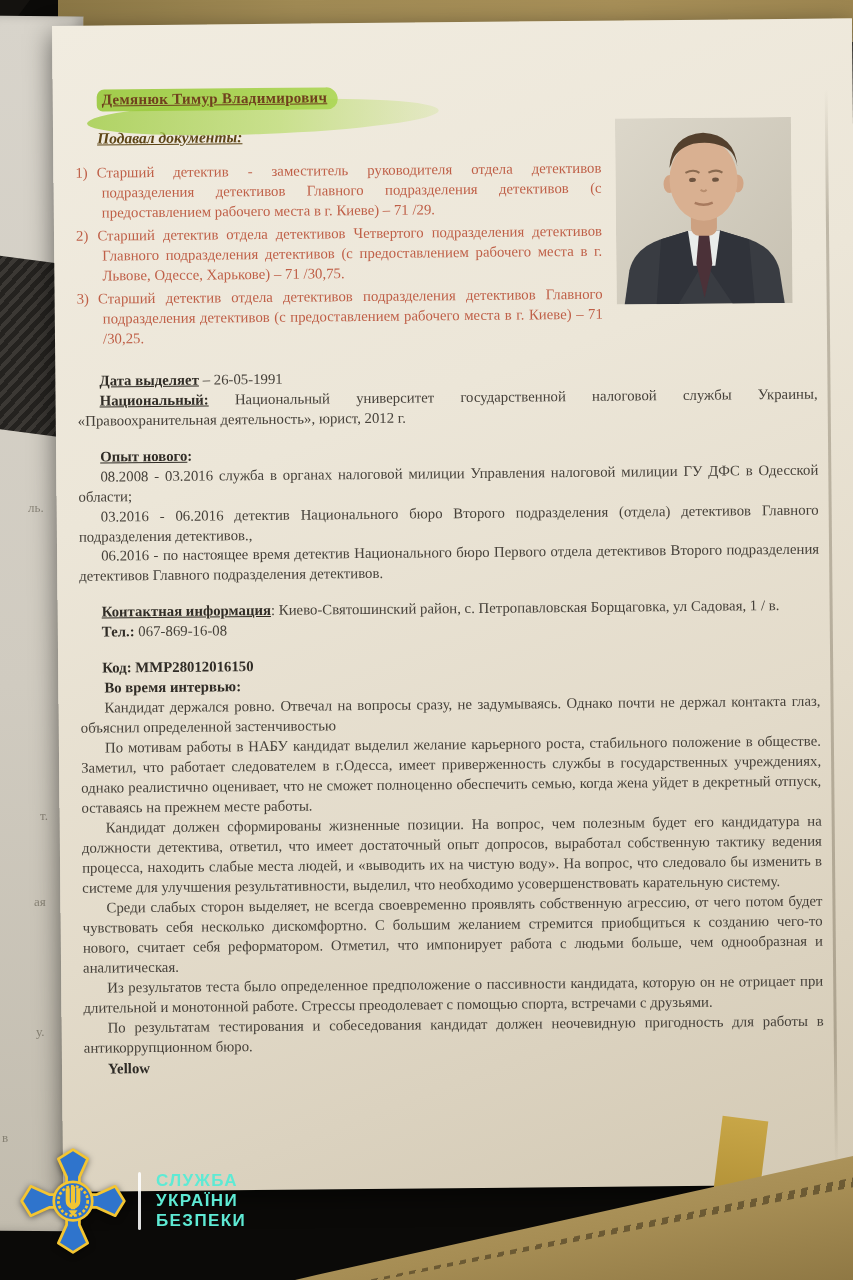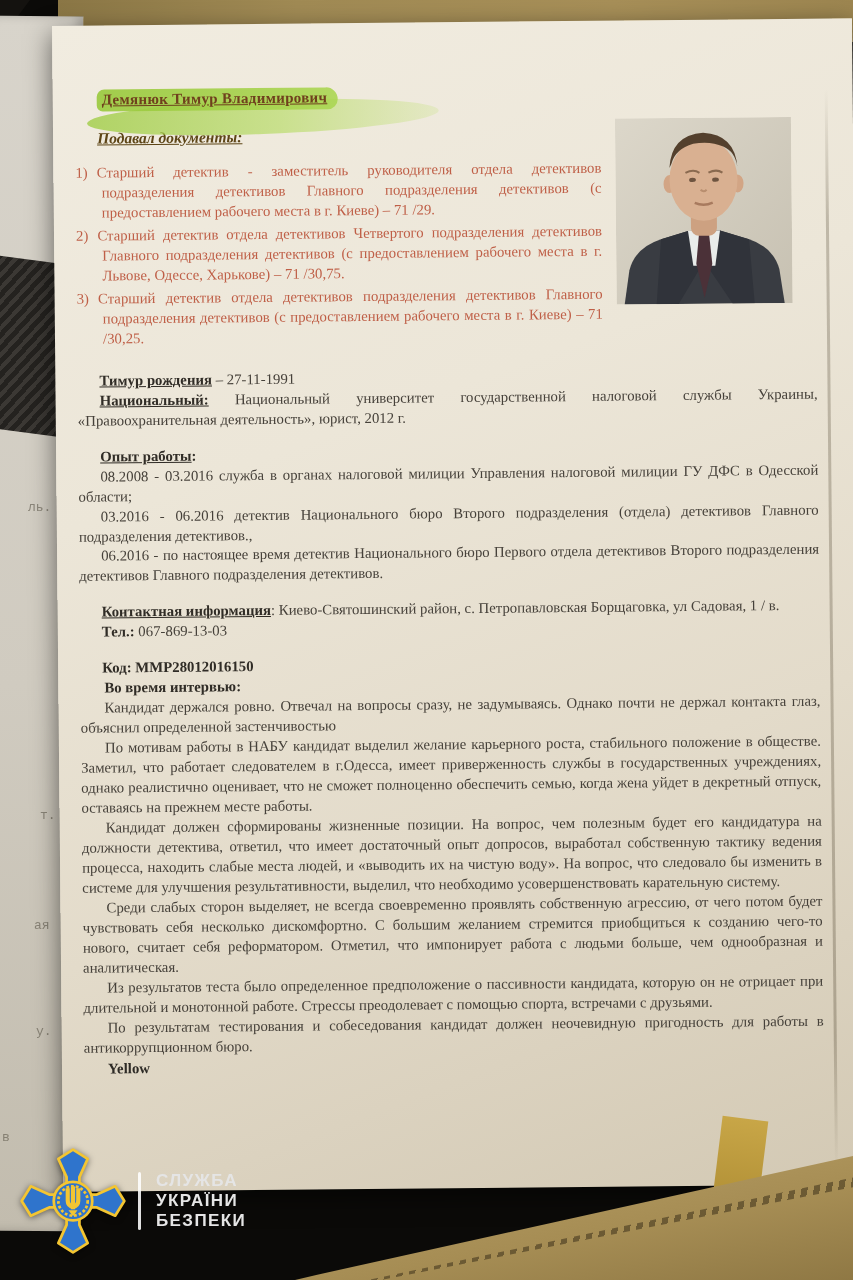--- a/index.html
+++ b/index.html
@@ -10,22 +10,22 @@
   .wall{position:absolute;left:58px;top:0;width:795px;height:42px;
         background:linear-gradient(90deg,#8a7645,#a08a54 30%,#a78f58 70%,#9d8650);}
   .corner-dark{position:absolute;left:0;top:0;width:30px;height:40px;background:#14120f;
                clip-path:polygon(0 0,100% 0,0 100%);}
   .left-page{position:absolute;left:-8px;top:16px;width:86px;height:1215px;
              background:linear-gradient(180deg,#d8d4cb,#d0cbc0 55%,#c2bcae);
              transform:rotate(.5deg);box-shadow:inset -6px 0 10px rgba(0,0,0,.18);}
   .stripe-box{position:absolute;left:-20px;top:244px;width:102px;height:172px;
               transform:rotate(7deg);
               background:repeating-linear-gradient(125deg,#24221f 0 5px,#3b3834 5px 9px);}
-  .frag{position:absolute;color:rgba(92,86,74,.6);font-size:13px;font-family:Liberation Mono, monospace;}
-  .f1{left:28px;top:500px;} .f2{left:40px;top:808px;} .f3{left:34px;top:918px;}
+  .frag{position:absolute;color:rgba(92,86,74,.6);font-size:13px;font-family:Liberation Serif, serif;}
+  .f1{left:28px;top:500px;} .f2{left:40px;top:808px;} .f3{left:34px;top:894px;}
   .f4{left:36px;top:1024px;} .f5{left:2px;top:1130px;}
 
   
   .paper{position:absolute;left:52px;top:26px;width:800px;height:1166px;
          transform:rotate(-0.55deg);transform-origin:top left;
          background:linear-gradient(160deg,#f1ece0 0%,#ece6d8 35%,#e3dbca 65%,#d3c9b4 100%);
          box-shadow:0 8px 26px rgba(0,0,0,.55);
          box-sizing:border-box;padding:64px 38px 0 22px;color:#46413a;}
   .edge-fold{position:absolute;right:25px;top:70px;bottom:18px;width:3px;
              background:linear-gradient(rgba(0,0,0,0),rgba(74,63,42,.28) 12%,rgba(74,63,42,.3) 88%,rgba(0,0,0,0));}
@@ -66,21 +66,21 @@
           clip-path:polygon(0 100%,4% 96%,100% 6%,100% 100%);
           background:linear-gradient(170deg,#bba269,#a68d54 60%,#8f7844);}
   .stitch{position:absolute;left:330px;top:1168px;width:523px;height:120px;
           clip-path:polygon(0 100%,100% 8%,100% 16%,2% 100%);
           background:repeating-linear-gradient(100deg,rgba(60,48,25,.55) 0 6px,rgba(0,0,0,0) 6px 12px);}
 
   
   .sbu{position:absolute;left:18px;top:1146px;display:flex;align-items:center;z-index:9;}
   .sbu-emblem{width:110px;height:110px;filter:drop-shadow(0 1px 3px rgba(0,0,0,.5));}
   .sbu-sep{width:3px;height:58px;background:rgba(255,255,255,.88);margin:0 15px 0 10px;border-radius:2px;}
-  .sbu-text{color:#e5e5e5;font-family:"Liberation Sans",sans-serif;font-weight:bold;
+  .sbu-text{color:#5eead4;font-family:"Liberation Sans",sans-serif;font-weight:bold;
             font-size:17px;line-height:1.17;letter-spacing:1.4px;}
 </style>
 </head>
 <body>
 
 <div class="scene">
 
   <div class="wall"></div>
   <div class="corner-dark"></div>
 
@@ -132,31 +132,31 @@
     </div>
 
     <div class="docs-heading">Подавал документы:</div>
 
     <ol class="positions">
       <li><span class="num">1)</span><span>Старший детектив - заместитель руководителя отдела детективов подразделения детективов Главного подразделения детективов (с предоставлением рабочего места в г. Киеве) – 71 /29.</span></li>
       <li><span class="num">2)</span><span>Старший детектив отдела детективов Четвертого подразделения детективов Главного подразделения детективов (с предоставлением рабочего места в г. Львове, Одессе, Харькове) – 71 /30,75.</span></li>
       <li><span class="num">3)</span><span>Старший детектив отдела детективов подразделения детективов Главного подразделения детективов (с предоставлением рабочего места в г. Киеве) – 71 /30,25.</span></li>
     </ol>
 
-    <p class="field mt"><span class="b u">Тимур рождения</span><span> – 27-11-1991</span></p>
+    <p class="field mt"><span class="b u">Дата выделяет</span><span> – 26-05-1991</span></p>
 
     <p class="field"><span class="b u">Национальный:</span><span> Национальный университет государственной налоговой службы Украины, «Правоохранительная деятельность», юрист, 2012 г.</span></p>
 
-    <p class="field mt2"><span class="b u">Опыт работы</span><span class="b">:</span></p>
+    <p class="field mt2"><span class="b u">Опыт нового</span><span class="b">:</span></p>
     <p class="field">08.2008 - 03.2016 служба в органах налоговой милиции Управления налоговой милиции ГУ ДФС в Одесской области;</p>
     <p class="field">03.2016 - 06.2016 детектив Национального бюро Второго подразделения (отдела) детективов Главного подразделения детективов.,</p>
     <p class="field">06.2016 - по настоящее время детектив Национального бюро Первого отдела детективов Второго подразделения детективов Главного подразделения детективов.</p>
 
     <p class="field mt2"><span class="b u">Контактная информация</span><span>: Киево-Святошинский район, с. Петропавловская Борщаговка, ул Садовая, 1 / в.</span></p>
-    <p class="field"><span class="b">Тел.:</span><span> 067-869-13-03</span></p>
+    <p class="field"><span class="b">Тел.:</span><span> 067-869-16-08</span></p>
 
     <p class="field mt2 b">Код: ММР28012016150</p>
     <p class="field b" style="text-indent:24px;">Во время интервью:</p>
 
     <p class="para">Кандидат держался ровно. Отвечал на вопросы сразу, не задумываясь. Однако почти не держал контакта глаз, объяснил определенной застенчивостью</p>
     <p class="para">По мотивам работы в НАБУ кандидат выделил желание карьерного роста, стабильного положение в обществе. Заметил, что работает следователем в г.Одесса, имеет приверженность службы в государственных учреждениях, однако реалистично оценивает, что не сможет полноценно обеспечить семью, когда жена уйдет в декретный отпуск, оставаясь на прежнем месте работы.</p>
     <p class="para">Кандидат должен сформированы жизненные позиции. На вопрос, чем полезным будет его кандидатура на должности детектива, ответил, что имеет достаточный опыт допросов, выработал собственную тактику ведения процесса, находить слабые места людей, и «выводить их на чистую воду». На вопрос, что следовало бы изменить в системе для улучшения результативности, выделил, что необходимо усовершенствовать карательную систему.</p>
     <p class="para">Среди слабых сторон выделяет, не всегда своевременно проявлять собственную агрессию, от чего потом будет чувствовать себя несколько дискомфортно. С большим желанием стремится приобщиться к созданию чего-то нового, считает себя реформатором. Отметил, что импонирует работа с людьми больше, чем однообразная и аналитическая.</p>
     <p class="para">Из результатов теста было определенное предположение о пассивности кандидата, которую он не отрицает при длительной и монотонной работе. Стрессы преодолевает с помощью спорта, встречами с друзьями.</p>
     <p class="para">По результатам тестирования и собеседования кандидат должен неочевидную пригодность для работы в антикоррупционном бюро.</p>

